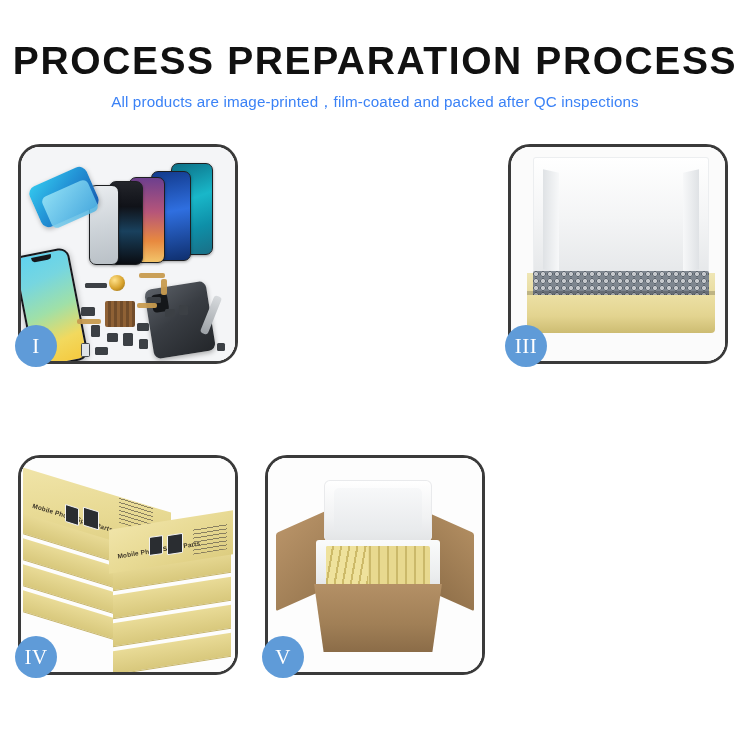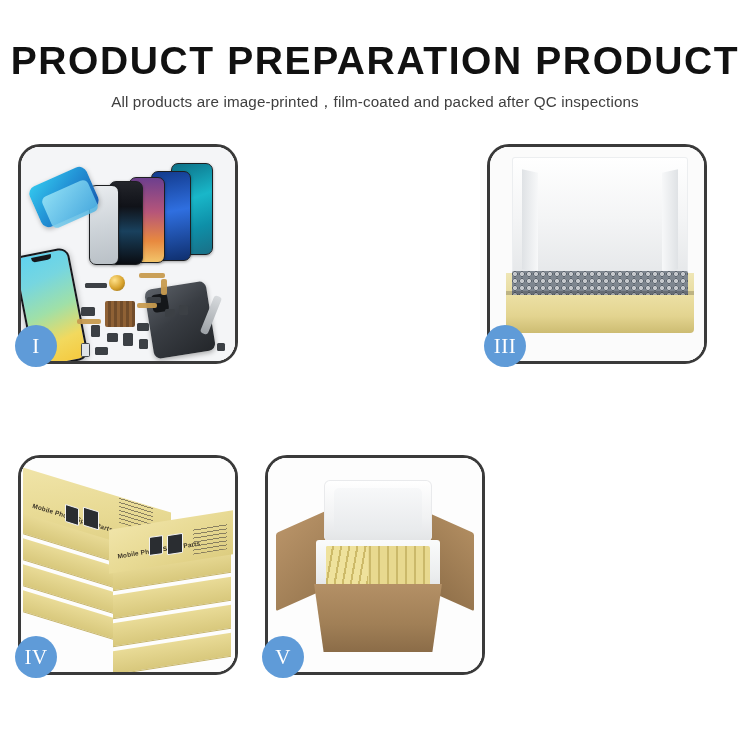--- a/index.html
+++ b/index.html
@@ -34,21 +34,21 @@
     letter-spacing: 1.6px;
     color: #111111;
     line-height: 1.06;
     white-space: nowrap;
   }
   .sub-title {
     margin-top: 11px;
     font-family: "Liberation Sans", sans-serif;
     font-size: 15.2px;
     font-weight: 400;
-    color: #404040;
+    color: #3b82f6;
     letter-spacing: 0.15px;
     white-space: nowrap;
   }
 
   
   .grid {
     position: absolute;
     top: 144px;
     left: 18px;
     width: 714px;
@@ -58,21 +58,21 @@
     position: absolute;
     width: 220px;
     height: 220px;
     border: 3px solid #3a3a3a;
     border-radius: 22px;
     background: #fdfdfd;
     overflow: visible;
   }
   .panel-c0 { left: 0px; }
   .panel-c1 { left: 247px; }
-  .panel-c2 { left: 469px; padding-left: 17px; }
+  .panel-c2 { left: 490px; padding-left: 17px; }
   .panel-r0 { top: 0px; }
   .panel-r1 { top: 311px; }
 
   .panel-inner {
     position: absolute;
     inset: 0;
     border-radius: 19px;
     overflow: hidden;
     background: #fcfcfc;
   }
@@ -339,21 +339,21 @@
   .p6-tape {
     position:absolute; background:rgba(150,123,90,.8); border-radius:1px;
   }
 </style>
 </head>
 <body>
 
 <div class="page">
 
   <div class="header">
-    <div class="main-title">PRODUCT PREPARATION PRODUCT</div>
+    <div class="main-title">PROCESS PREPARATION PROCESS</div>
     <div class="sub-title">All products are image-printed，film-coated and packed after QC inspections</div>
   </div>
 
   <div class="grid">
 
     <div class="panel panel-r0 panel-c0">
       <div class="panel-inner">
         <div class="p1-bg"></div>
 
         <div class="p1-phone p1-ph-a"></div>

